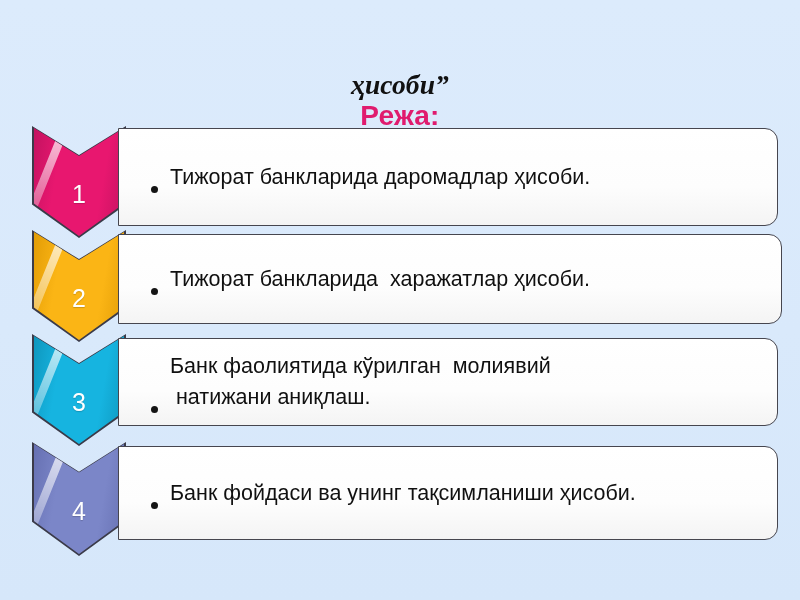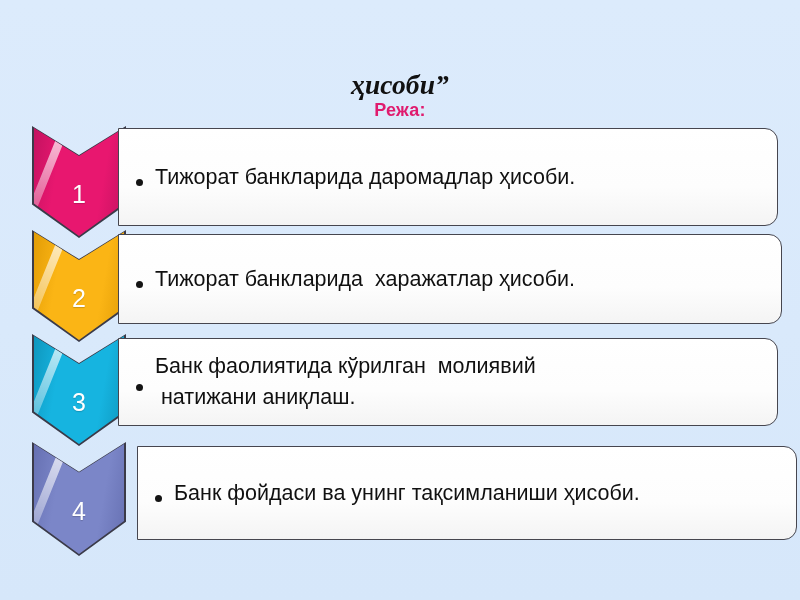--- a/index.html
+++ b/index.html
@@ -42,21 +42,21 @@
 
   
   #subtitle {
     position: absolute;
     top: 100px;
     left: 0;
     width: 800px;
     text-align: center;
     font-family: "Liberation Sans", sans-serif;
     font-weight: bold;
-    font-size: 18px;
+    font-size: 28px;
     color: #e01b6e;
     letter-spacing: 0.2px;
   }
 
   
   .row {
     position: absolute;
     left: 0;
     width: 800px;
   }
@@ -108,22 +108,22 @@
     left: 118px;
     background: linear-gradient(180deg, #ffffff 0%, #fdfdfd 60%, #f4f4f4 100%);
     border: 1.3px solid #46464f;
     border-radius: 0 13px 13px 0;
     box-sizing: border-box;
     display: flex;
     align-items: center;
   }
   .panel-inner {
     display: flex;
-    align-items: center;
-    padding-left: 17px;
+    align-items: flex-end;
+    padding-left: 32px;
     padding-right: 12px;
     width: 100%;
     box-sizing: border-box;
   }
   .bullet {
     flex: 0 0 auto;
     width: 7px;
     height: 7px;
     border-radius: 50%;
     background: #141414;
@@ -193,21 +193,21 @@
           </div>
         </div>
       </div>
       <div class="row">
         <div class="chevron-outline" style="top: 442px; height: 114px;"></div>
         <div class="chevron" style="top: 444px; height: 110px;">
           <div class="face" style="background: linear-gradient(100deg, rgb(102, 112, 178) 0%, rgb(123, 134, 200) 28%, rgb(123, 134, 200) 72%, rgb(102, 112, 178) 100%);"></div>
           <div class="gloss" style="background: linear-gradient(rgba(255, 255, 255, 0.75), rgba(255, 255, 255, 0.25));"></div>
           <div class="num" style="top: 53px;">4</div>
         </div>
-        <div class="panel" style="top: 446px; height: 94px; width: 660px; margin-left: 19px;">
+        <div class="panel" style="top: 446px; height: 94px; width: 660px;">
           <div class="panel-inner">
             <span class="bullet"></span>
             <div class="panel-text">Банк фойдаси ва унинг тақсимланиши ҳисоби.</div>
           </div>
         </div>
       </div>
     </div>
 
 </div>
 

